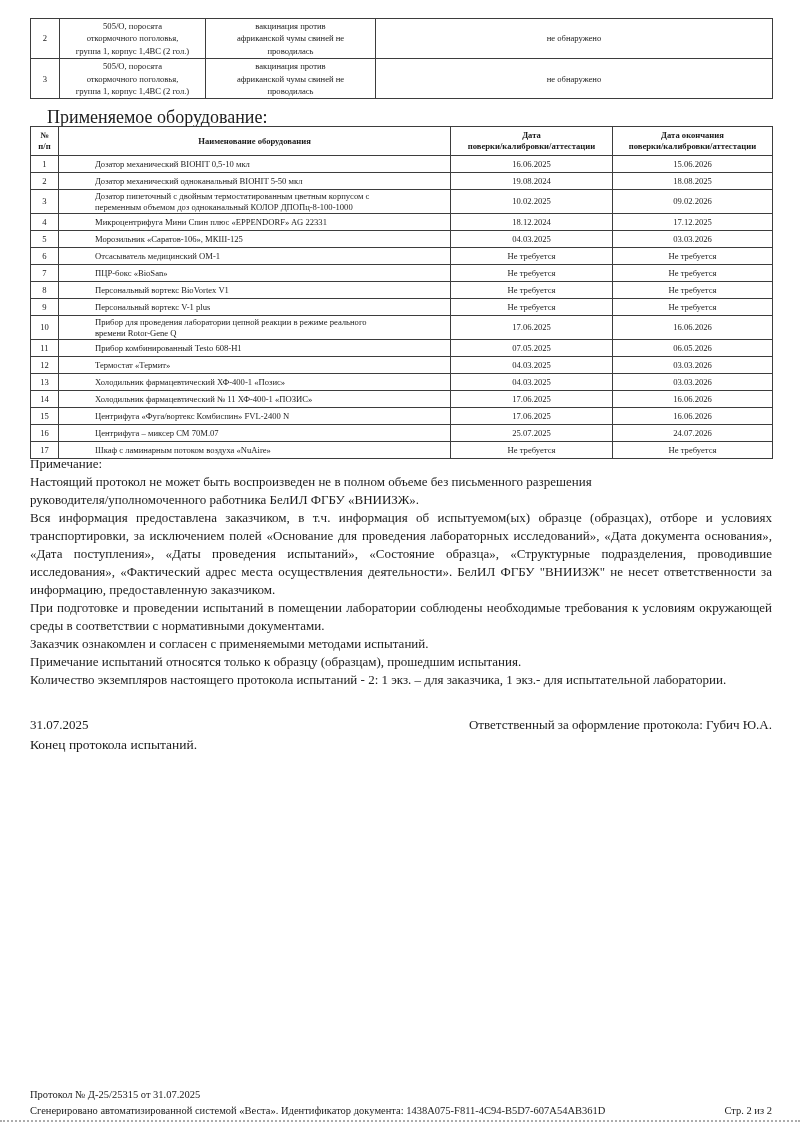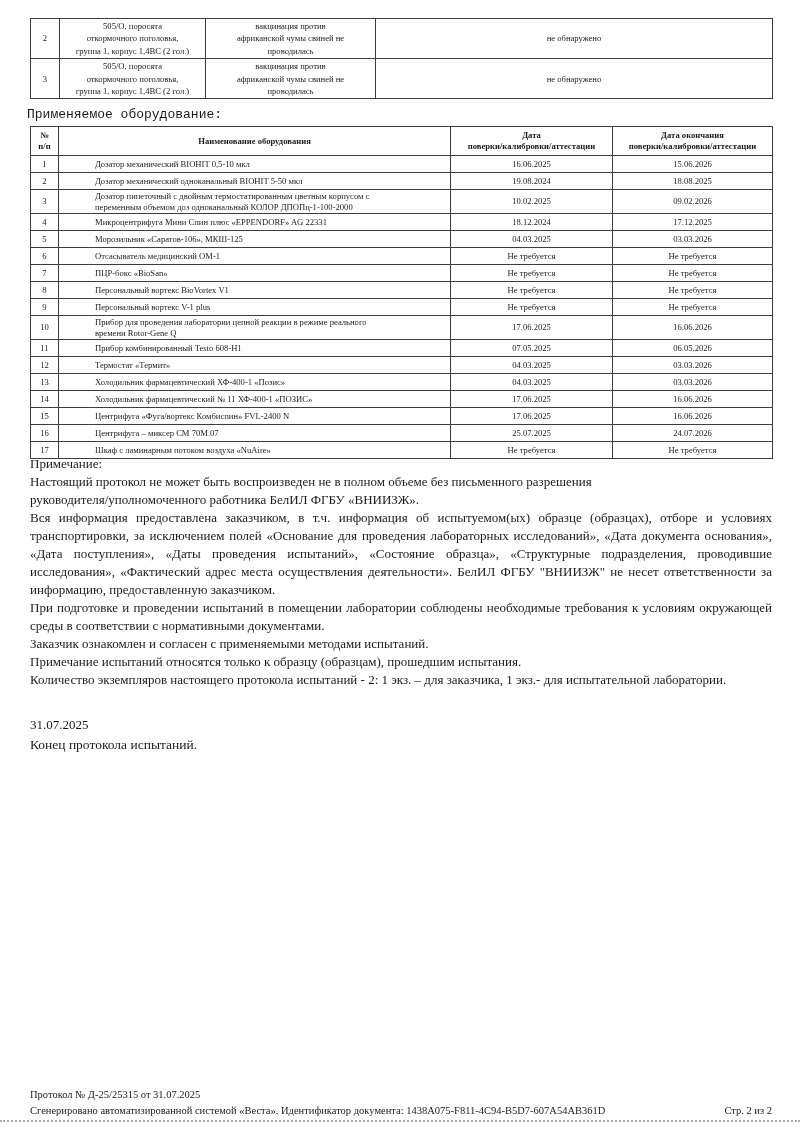--- a/index.html
+++ b/index.html
@@ -13,21 +13,21 @@
   table{border-collapse:collapse;table-layout:fixed;}
   td,th{border:1px solid #3d3d3d;vertical-align:middle;overflow:hidden;}
 
   
   .t1{position:absolute;left:30px;top:18px;width:742px;font-size:8.6px;line-height:12.4px;}
   .t1 td{text-align:center;padding:1px 3px;margin-top:10px;}
   .t1 .prewrap{white-space:pre-line;}
   .t1 tr{height:39px;}
 
   
-  .equip-title{position:absolute;left:27px;top:107px;font-size:13px;font-family:Liberation Mono, monospace;}
+  .equip-title{position:absolute;left:47px;top:107px;font-size:18px;}
   .t2{position:absolute;left:30px;top:126px;width:742px;font-size:8.6px;line-height:10.6px;}
   .t2 th{font-weight:bold;text-align:center;padding:2px 2px;white-space:pre-line;height:24px;font-size:8.6px;}
   .t2 td{padding:1px 4px;height:14px;}
   .t2 td.c{text-align:center;}
   .t2 td.l{text-align:left;white-space:pre-line;padding-left:36px;}
 
   
   .notes{position:absolute;left:30px;top:455px;width:742px;font-size:13px;line-height:18px;}
   .notes p{margin:0;}
   .j{text-align:justify;}
@@ -111,21 +111,21 @@
     <tr>
       <td class="c">2</td>
       <td class="l">Дозатор механический одноканальный BIOHIT 5-50 мкл</td>
       <td class="c">19.08.2024</td>
       <td class="c">18.08.2025</td>
     </tr>
 
     <tr>
       <td class="c">3</td>
       <td class="l">Дозатор пипеточный с двойным термостатированным цветным корпусом с
-переменным объемом доз одноканальный КОЛОР ДПОПц-1-100-2000</td>
+переменным объемом доз одноканальный КОЛОР ДПОПц-8-100-1000</td>
       <td class="c">10.02.2025</td>
       <td class="c">09.02.2026</td>
     </tr>
 
     <tr>
       <td class="c">4</td>
       <td class="l">Микроцентрифуга Мини Спин плюс «EPPENDORF» AG 22331</td>
       <td class="c">18.12.2024</td>
       <td class="c">17.12.2025</td>
     </tr>
@@ -230,20 +230,21 @@
 руководителя/уполномоченного работника БелИЛ ФГБУ «ВНИИЗЖ».</p>
     <p class="j">Вся информация предоставлена заказчиком, в т.ч. информация об испытуемом(ых) образце (образцах), отборе и условиях транспортировки, за исключением полей «Основание для проведения лабораторных исследований», «Дата документа основания», «Дата поступления», «Даты проведения испытаний», «Состояние образца», «Структурные подразделения, проводившие исследования», «Фактический адрес места осуществления деятельности». БелИЛ ФГБУ "ВНИИЗЖ" не несет ответственности за информацию, предоставленную заказчиком.</p>
     <p class="j">При подготовке и проведении испытаний в помещении лаборатории соблюдены необходимые требования к условиям окружающей среды в соответствии с нормативными документами.</p>
     <p>Заказчик ознакомлен и согласен с применяемыми методами испытаний.</p>
     <p>Примечание испытаний относятся только к образцу (образцам), прошедшим испытания.</p>
     <p class="j">Количество экземпляров настоящего протокола испытаний - 2: 1 экз. – для заказчика, 1 экз.- для испытательной лаборатории.</p>
   </div>
 
   <div class="sig-row">
     <span>31.07.2025</span>
+    <span>Ответственный за оформление протокола: Губич Ю.А.</span>
   </div>
   <div class="end-line">Конец протокола испытаний.</div>
 
   <div class="footer-1">Протокол № Д-25/25315 от 31.07.2025</div>
   <div class="footer-2">
     <span>Сгенерировано автоматизированной системой «Веста». Идентификатор документа: 1438A075-F811-4C94-B5D7-607A54AB361D</span>
     <span>Стр. 2 из 2</span>
   </div>
 
   <div class="artifact"></div>

